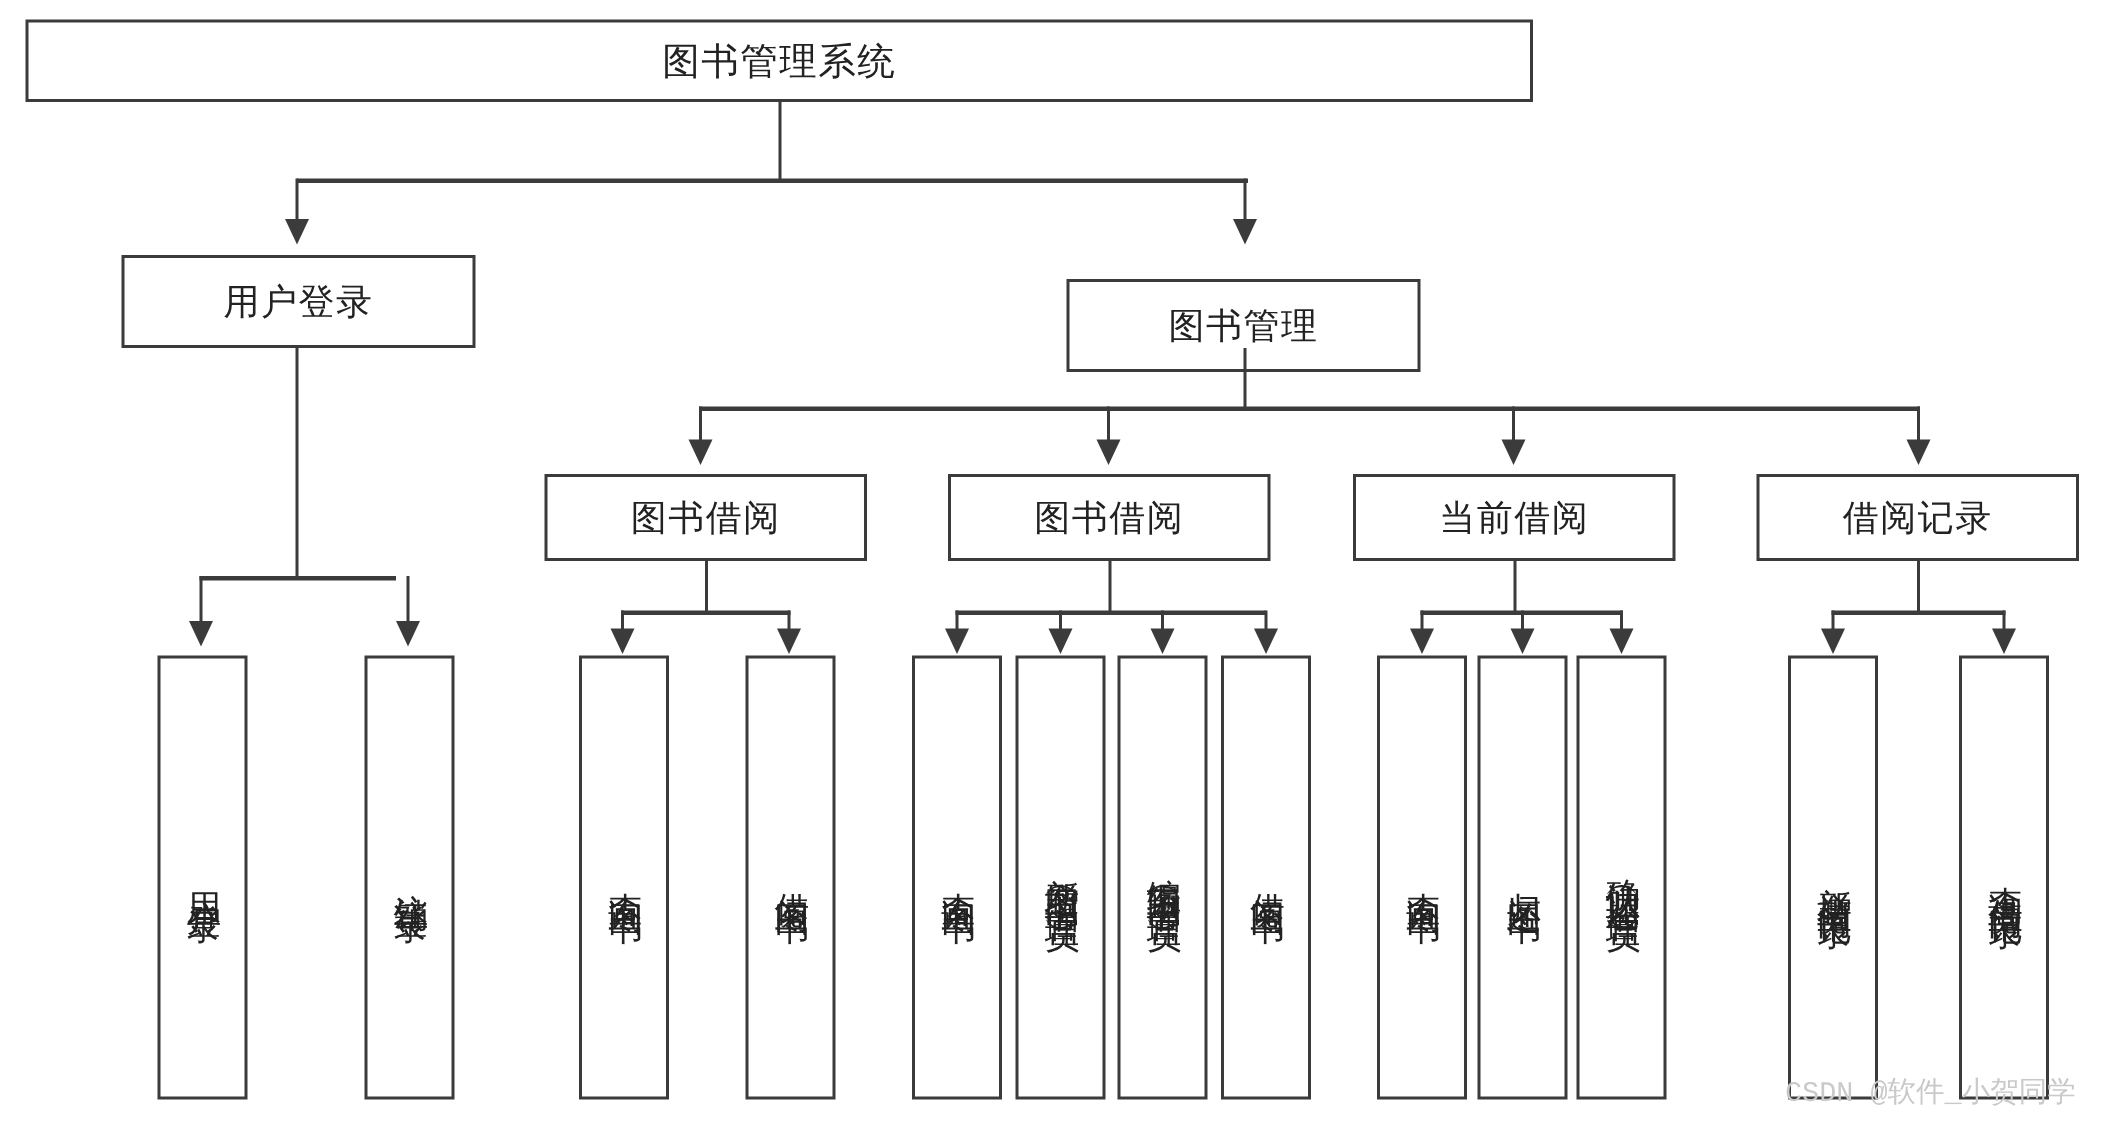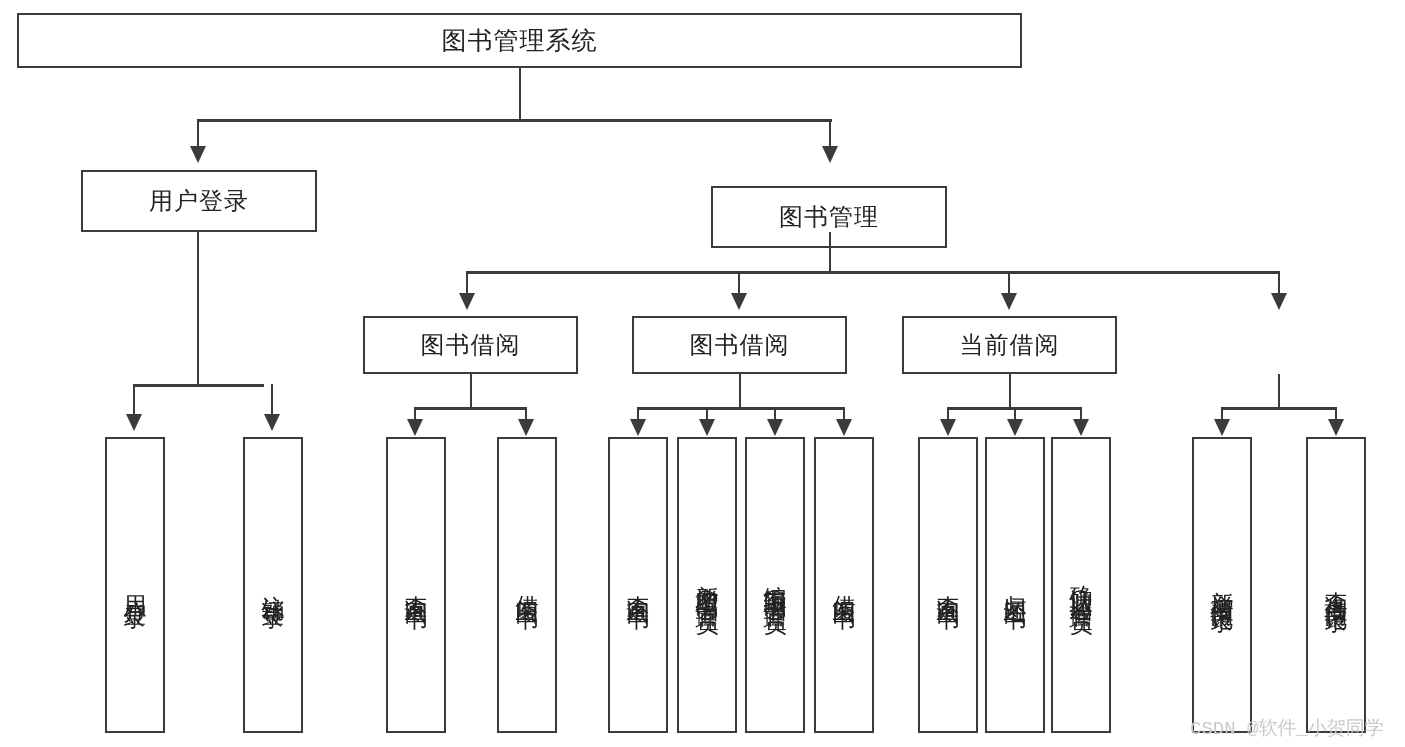--- a/index.html
+++ b/index.html
@@ -109,20 +109,23 @@
 
   <div class="node h" style="left:363px;top:316px;width:215px;height:58px;">
     <span>图书借阅</span>
   </div>
   <div class="node h" style="left:632px;top:316px;width:215px;height:58px;">
     <span>图书借阅</span>
   </div>
   <div class="node h" style="left:902px;top:316px;width:215px;height:58px;">
     <span>当前借阅</span>
   </div>
+  <div class="node h" style="left:1171px;top:316px;width:215px;height:58px;">
+    <span>借阅记录</span>
+  </div>
 
   <div class="vline" style="left:470px;top:374px;width:2px;height:35px;"></div>
   <div class="hline" style="left:414px;top:407px;width:113px;height:3px;"></div>
   <div class="vline" style="left:414px;top:407px;width:2px;height:14px;"></div>
   <div class="arrow" style="left:407px;top:419px;"></div>
   <div class="vline" style="left:525px;top:407px;width:2px;height:14px;"></div>
   <div class="arrow" style="left:518px;top:419px;"></div>
 
   <div class="vline" style="left:739px;top:374px;width:2px;height:35px;"></div>
   <div class="hline" style="left:637px;top:407px;width:207px;height:3px;"></div>

